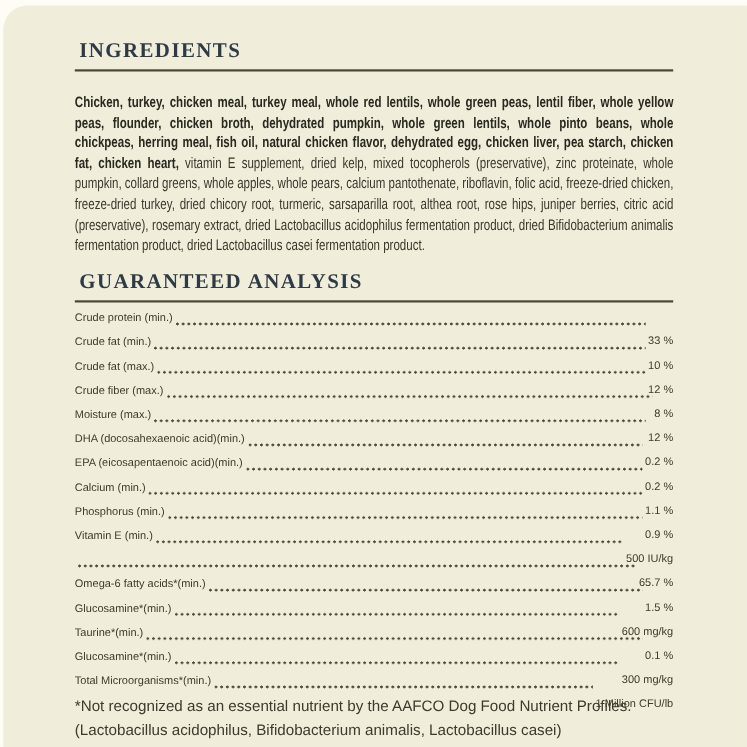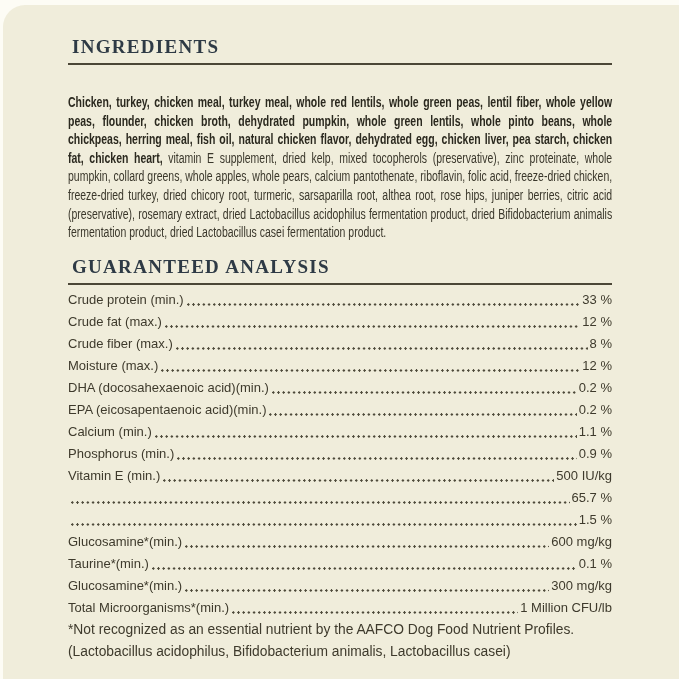--- a/index.html
+++ b/index.html
@@ -24,56 +24,56 @@
     line-height:22px;
     letter-spacing:1.3px;
     color:#2e3a45;
   }
   .rule{
     height:0;
     border-bottom:2.5px solid #4b4737;
     margin-top:5px;
   }
   .ing-wrap{
-    margin-top:29px;
+    margin-top:19px;
     height:150px;
     overflow:visible;
   }
   p.ingredients{
     margin:0;
     width:716px;
     transform:scaleX(0.76);
     transform-origin:top left;
     font-size:13.8px;
     line-height:18.6px;
     text-align:justify;
     color:#3a372b;
     letter-spacing:0;
   }
   p.ingredients .bold{font-weight:bold;color:#2b291f;}
   .analysis{margin-top:12px;}
   .rows{margin-top:4px;}
   .row{
     display:flex;
     height:22px;
-    font-size:13px;
+    font-size:10px;
     line-height:22px;
     color:#3e3a2c;
   }
   .row .label{white-space:nowrap;}
   .row .leader{
     flex:1;
     align-self:flex-end;
     height:3px;
     margin:0 2px 5px 3px;
     background-image:radial-gradient(circle at 1.3px 1.5px,#4e4a3a 1.05px,rgba(0,0,0,0) 1.35px);
     background-size:5.2px 3px;
     background-repeat:repeat-x;
   }
-  .row .value{white-space:nowrap;}
+  .row .value{white-space:nowrap;margin-top:21px;}
   .footnotes{
     font-size:13.8px;
     line-height:22px;
     color:#3e3a2c;
   }
   .footnotes .footnote-line{white-space:nowrap;}
 </style>
 </head>
 <body>
 
@@ -90,20 +90,25 @@
       </section>
 
       <section class="analysis">
         <h1 class="section-title">GUARANTEED ANALYSIS</h1>
         <div class="rule"></div>
         <div class="rows" id="analysis-rows">
             <div class="row">
               <span class="label">Crude protein (min.)</span>
               <span class="leader"></span>
               <span class="value">33 %</span>
+            </div>
+            <div class="row">
+              <span class="label">Crude fat (min.)</span>
+              <span class="leader"></span>
+              <span class="value">10 %</span>
             </div>
             <div class="row">
               <span class="label">Crude fat (max.)</span>
               <span class="leader"></span>
               <span class="value">12 %</span>
             </div>
             <div class="row">
               <span class="label">Crude fiber (max.)</span>
               <span class="leader"></span>
               <span class="value">8 %</span>
@@ -136,20 +141,21 @@
             <div class="row">
               <span class="label">Vitamin E (min.)</span>
               <span class="leader"></span>
               <span class="value">500 IU/kg</span>
             </div>
             <div class="row">
               <span class="leader"></span>
               <span class="value">65.7 %</span>
             </div>
             <div class="row">
+              <span class="label">Omega-6 fatty acids*(min.)</span>
               <span class="leader"></span>
               <span class="value">1.5 %</span>
             </div>
             <div class="row">
               <span class="label">Glucosamine*(min.)</span>
               <span class="leader"></span>
               <span class="value">600 mg/kg</span>
             </div>
             <div class="row">
               <span class="label">Taurine*(min.)</span>

